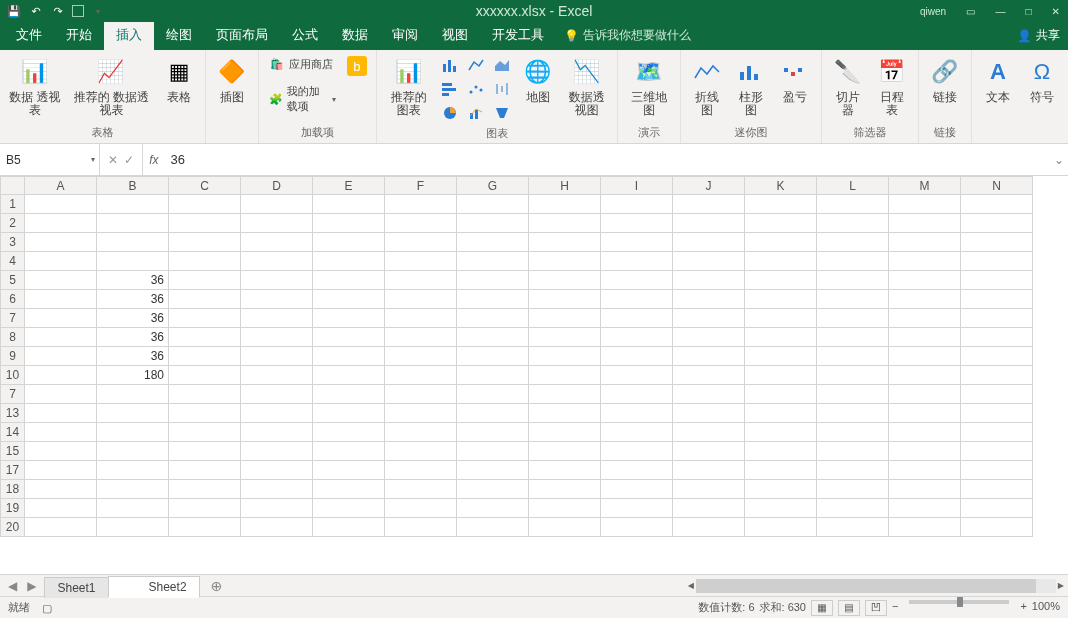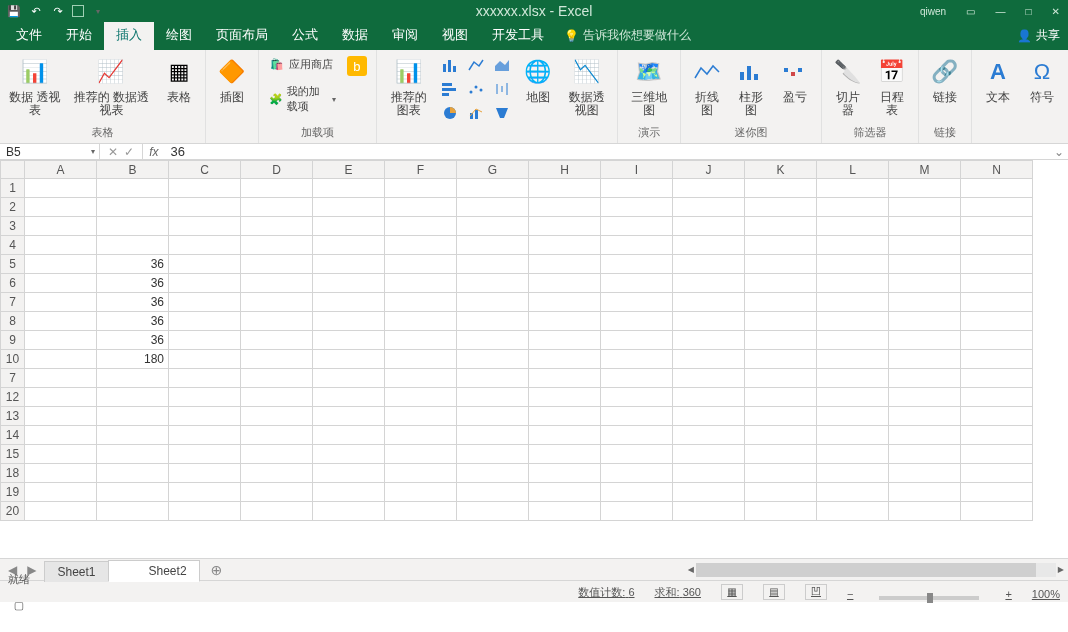--- a/index.html
+++ b/index.html
@@ -19,21 +19,21 @@
 .group-body { display: flex; gap: 4px; align-items: flex-start; flex: 1; }
 .group-label { text-align: center; font-size: 11px; color: #666; padding: 2px 0 3px; }
 .bigbtn { display: flex; flex-direction: column; align-items: center; gap: 3px; min-width: 40px; padding: 2px 3px; cursor: pointer; }
 .bigbtn .ico { width: 32px; height: 32px; display: flex; align-items: center; justify-content: center; font-size: 22px; }
 .bigbtn .lbl { font-size: 12px; text-align: center; line-height: 13px; color: #444; }
 .vstack { display: flex; flex-direction: column; gap: 2px; }
 .smallbtn { display: flex; align-items: center; gap: 4px; padding: 2px 4px; cursor: pointer; font-size: 11px; color: #444; }
 .smallico { width: 16px; height: 16px; display: inline-flex; align-items: center; justify-content: center; }
 .chartgrid { display: grid; grid-template-columns: repeat(3, 24px); grid-auto-rows: 22px; gap: 2px; }
 .chartcell { width: 24px; height: 22px; display: flex; align-items: center; justify-content: center; cursor: pointer; }
-.namebox { height: 16px; border-bottom: 1px solid #d6d6d6; display: flex; align-items: stretch; background: #fff; }
+.namebox { height: 32px; border-bottom: 1px solid #d6d6d6; display: flex; align-items: stretch; background: #fff; }
 .nb-cell { width: 100px; border-right: 1px solid #d6d6d6; display: flex; align-items: center; padding-left: 6px; font-size: 12px; color: #333; }
 .nb-btns { display: flex; align-items: center; gap: 6px; padding: 0 8px; border-right: 1px solid #d6d6d6; color: #999; }
 .nb-fx { padding: 0 6px; display: flex; align-items: center; font-style: italic; color: #666; }
 .nb-formula { flex: 1; display: flex; align-items: center; padding-left: 6px; font-size: 13px; color: #333; }
 .nb-expand { width: 18px; display: flex; align-items: center; justify-content: center; color: #888; }
 .sheet { position: relative; height: 398px; overflow: hidden; }
 table.grid { border-collapse: collapse; table-layout: fixed; }
 table.grid th, table.grid td { border: 1px solid #d4d4d4; font-size: 12px; font-weight: normal; }
 table.grid th { background: #f3f2f1; color: #555; }
 .corner { width: 24px; height: 18px; background: #f3f2f1; }
@@ -41,22 +41,22 @@
 .rowh { width: 24px; text-align: center; height: 19px; background: #f3f2f1; color: #555; }
 .cell { width: 72px; height: 19px; padding-right: 4px; text-align: right; color: #333; }
 .sheetbar { height: 22px; border-top: 1px solid #d6d6d6; display: flex; align-items: center; background: #f3f2f1; font-size: 12px; }
 .sb-nav { display: flex; gap: 10px; padding: 0 8px; color: #888; }
 .sb-tabs { display: flex; align-items: end; }
 .sb-tab { padding: 3px 12px; border: 1px solid #ccc; border-bottom: none; background: #e6e6e6; color: #444; cursor: pointer; position: relative; top: 1px; margin-right: -1px; }
 .sb-tab.active { background: #fff; border-bottom: 1px solid #fff; padding-left: 40px; }
 .sb-add { padding: 0 12px; color: #888; cursor: pointer; font-size: 14px; }
 .sb-hsbar { flex: 1; display: flex; align-items: center; justify-content: flex-end; padding-right: 4px; }
 .statusbar { height: 22px; background: #f3f2f1; border-top: 1px solid #d6d6d6; display: flex; align-items: center; font-size: 11px; color: #555; padding: 0 8px; }
-.status-left { display: flex; gap: 12px; align-items: center; flex-direction: column; }
-.status-right { margin-left: auto; display: flex; gap: 20px; align-items: flex-end; text-decoration: underline; }
+.status-left { display: flex; gap: 12px; align-items: flex-end; }
+.status-right { margin-left: auto; display: flex; gap: 5px; align-items: flex-start; }
 .viewbtn { width: 22px; height: 16px; border: 1px solid #ccc; display: flex; align-items: center; justify-content: center; cursor: pointer; font-size: 10px; }
 .zoomslider { width: 100px; height: 4px; background: #ccc; position: relative; margin: 0 6px; }
 .zoomslider .thumb { width: 6px; height: 10px; background: #888; position: absolute; top: -3px; left: 48px; }
 .tri { font-size: 8px; color: #666; }
 svg { display: block; }
 </style>
 </head>
 <body>
 
 <div class="titlebar">
@@ -213,20 +213,21 @@
       </div>
       <div class="bigbtn">
           <div class="ico">🌐</div>
           <div class="lbl">地图</div>
         </div>
       <div class="bigbtn">
           <div class="ico">📉</div>
           <div class="lbl">数据透视图</div>
         </div>
     </div>
+    <div class="group-label">图表</div>
   </div>
   <div class="group">
     <div class="group-body">
       <div class="bigbtn">
           <div class="ico">🗺️</div>
           <div class="lbl">三维地
 图</div>
         </div>
     </div>
     <div class="group-label">演示</div>
@@ -518,37 +519,20 @@
           <td class="cell"></td>
           <td class="cell"></td>
           <td class="cell"></td>
           <td class="cell"></td>
           <td class="cell"></td>
           <td class="cell"></td>
           <td class="cell"></td>
           <td class="cell"></td>
         </tr>
         <tr>
-          <th class="rowh">12</th>
-          <td class="cell"></td>
-          <td class="cell"></td>
-          <td class="cell"></td>
-          <td class="cell"></td>
-          <td class="cell"></td>
-          <td class="cell"></td>
-          <td class="cell"></td>
-          <td class="cell"></td>
-          <td class="cell"></td>
-          <td class="cell"></td>
-          <td class="cell"></td>
-          <td class="cell"></td>
-          <td class="cell"></td>
-          <td class="cell"></td>
-        </tr>
-        <tr>
           <th class="rowh">13</th>
           <td class="cell"></td>
           <td class="cell"></td>
           <td class="cell"></td>
           <td class="cell"></td>
           <td class="cell"></td>
           <td class="cell"></td>
           <td class="cell"></td>
           <td class="cell"></td>
           <td class="cell"></td>
@@ -570,20 +554,37 @@
           <td class="cell"></td>
           <td class="cell"></td>
           <td class="cell"></td>
           <td class="cell"></td>
           <td class="cell"></td>
           <td class="cell"></td>
           <td class="cell"></td>
         </tr>
         <tr>
           <th class="rowh">15</th>
+          <td class="cell"></td>
+          <td class="cell"></td>
+          <td class="cell"></td>
+          <td class="cell"></td>
+          <td class="cell"></td>
+          <td class="cell"></td>
+          <td class="cell"></td>
+          <td class="cell"></td>
+          <td class="cell"></td>
+          <td class="cell"></td>
+          <td class="cell"></td>
+          <td class="cell"></td>
+          <td class="cell"></td>
+          <td class="cell"></td>
+        </tr>
+        <tr>
+          <th class="rowh">17</th>
           <td class="cell"></td>
           <td class="cell"></td>
           <td class="cell"></td>
           <td class="cell"></td>
           <td class="cell"></td>
           <td class="cell"></td>
           <td class="cell"></td>
           <td class="cell"></td>
           <td class="cell"></td>
           <td class="cell"></td>
@@ -666,21 +667,21 @@
   </div>
 </div>
 
 <div class="statusbar">
   <div class="status-left">
     <span>就绪</span>
     <span>▢</span>
   </div>
   <div class="status-right">
     <span><span>数值计数:</span> <span>6</span></span>
-    <span><span>求和:</span> <span>360</span></span>
+    <span><span>求和:</span> <span>630</span></span>
     <div class="viewbtn">▦</div>
     <div class="viewbtn">▤</div>
     <div class="viewbtn">凹</div>
     <span>−</span>
     <div class="zoomslider">
         <div class="thumb"></div>
       </div>
     <span>+</span>
     <span>100%</span>
   </div>

